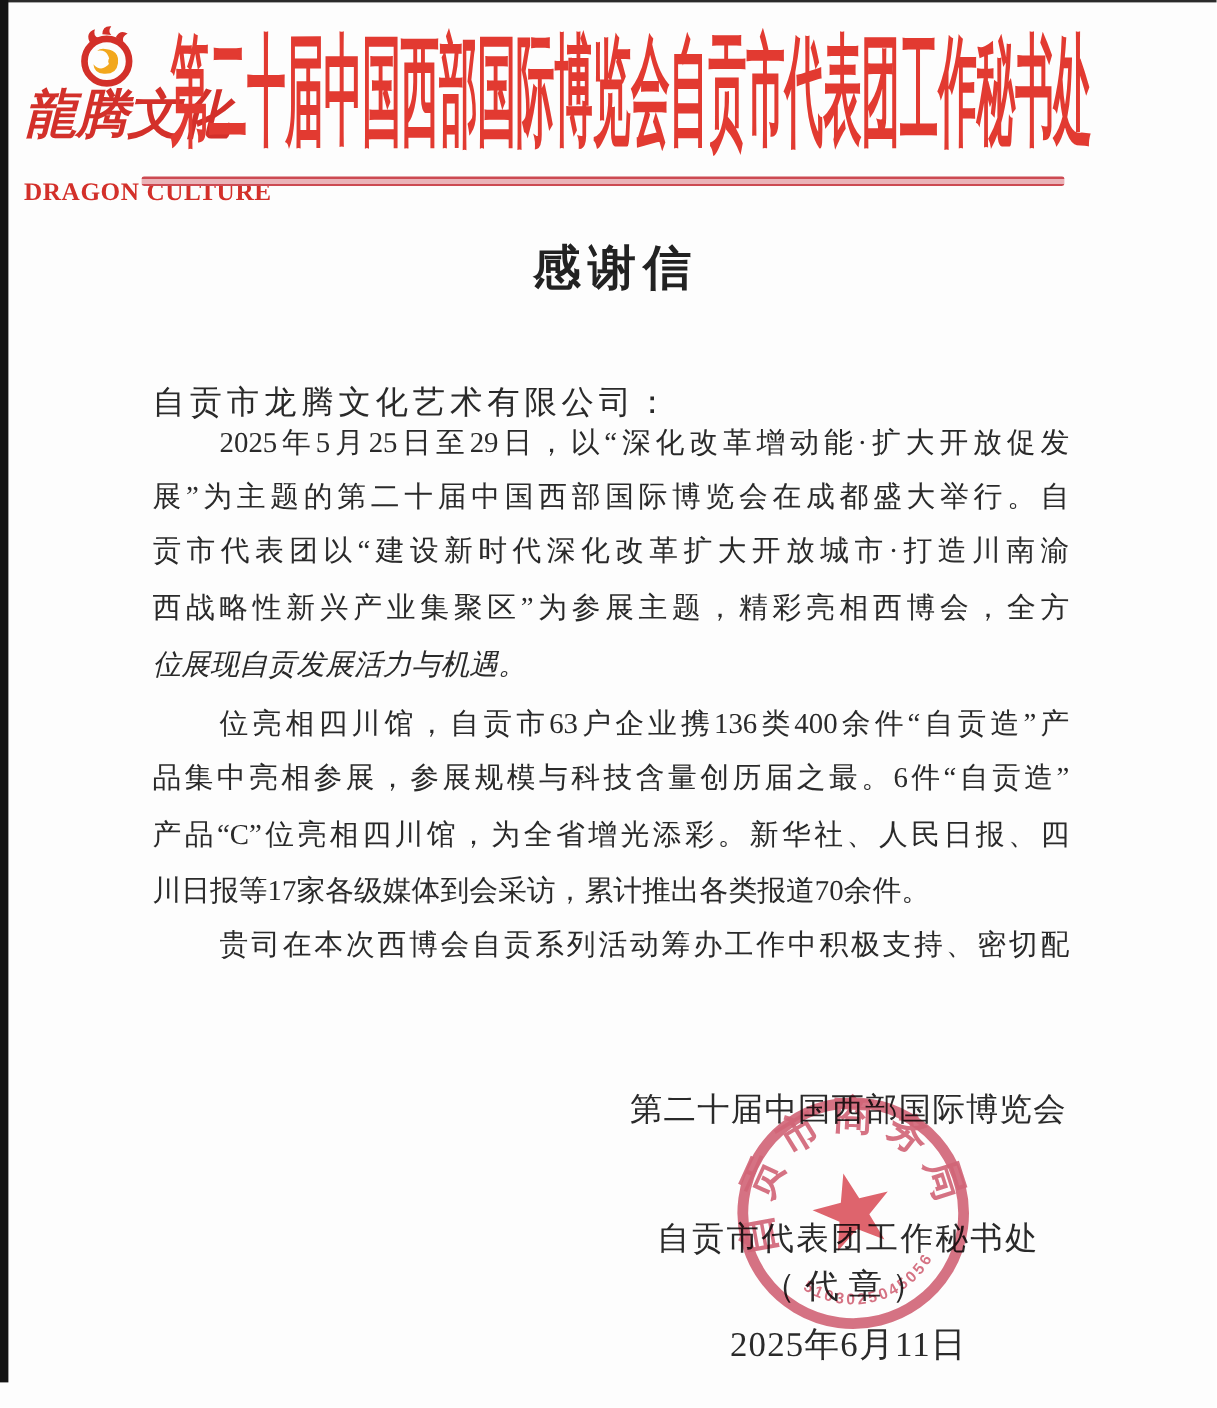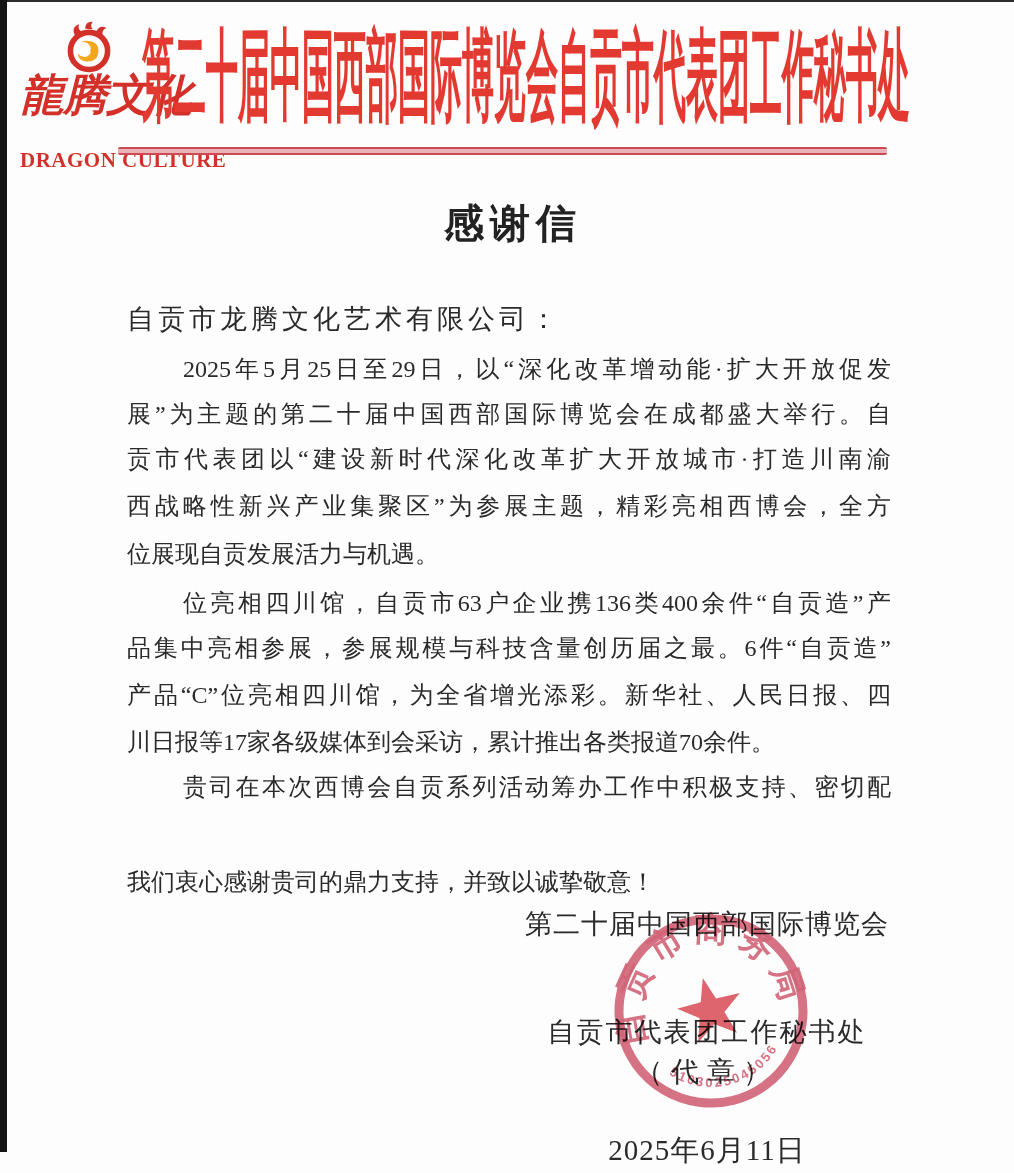--- a/index.html
+++ b/index.html
@@ -44,45 +44,45 @@
     background: linear-gradient(to bottom, #cc4a52 0 2px, #eab3b8 2px 6px, #cc4a52 6px 8px);
     border-radius: 2px;
   }
   
   .letter-title {
     position: absolute; left: 0; top: 196px; width: 1026px;
     text-align: center; font-size: 40px; font-weight: 600;
     color: #222; letter-spacing: 6px;
   }
   .salutation {
-    position: absolute; left: 127px; top: 301px;
+    position: absolute; left: 127px; top: 317px;
     font-size: 27px; color: #2a2a2a; letter-spacing: 4px; white-space: nowrap;
   }
   .bline {
     position: absolute; left: 127px; width: 764px;
     font-size: 24px; color: #2a2a2a; white-space: nowrap;
   }
   .bline.jst {
     white-space: normal;
     text-align: justify; text-align-last: justify;
   }
   .bline.ind { text-indent: 56px; }
   .l1  { top: 353px; } .l2  { top: 398px; } .l3  { top: 443px; }
-  .l4  { top: 490px; } .l5  { top: 538px; } .l6  { top: 587px; }
+  .l4  { top: 490px; } .l5  { top: 538px; font-style: italic; } .l6  { top: 587px; }
   .l7  { top: 632px; } .l8  { top: 679px; } .l9  { top: 726px; }
   .l10 { top: 771px; } .l11 { top: 821px; } .l12 { top: 866px; }
   
   .sig {
     position: absolute; left: 707px; transform: translateX(-50%);
     font-size: 27px; color: #2a2a2a; white-space: nowrap;
   }
   .sig1 { top: 906px; letter-spacing: 1px; text-align: right; }
   .sig2 { top: 1014px; letter-spacing: 2px; }
   .sig3 { top: 1053px; letter-spacing: 8px; font-size: 28px; }
-  .sigdate { top: 1131px; font-size: 29px; letter-spacing: 1px; font-family: Liberation Serif, serif; }
+  .sigdate { top: 1101px; font-size: 29px; letter-spacing: 1px; font-family: Liberation Serif, serif; }
   
   .stamp {
     position: absolute; left: 604px; top: 904px;
     width: 214px; height: 214px;
     mix-blend-mode: multiply; opacity: 0.88;
   }
 </style>
 </head>
 <body>
 
@@ -110,21 +110,20 @@
   <div class="bline jst ind l1">2025年5月25日至29日，以“深化改革增动能·扩大开放促发</div>
   <div class="bline jst l2">展”为主题的第二十届中国西部国际博览会在成都盛大举行。自</div>
   <div class="bline jst l3">贡市代表团以“建设新时代深化改革扩大开放城市·打造川南渝</div>
   <div class="bline jst l4">西战略性新兴产业集聚区”为参展主题，精彩亮相西博会，全方</div>
   <div class="bline l5">位展现自贡发展活力与机遇。</div>
   <div class="bline jst ind l6">位亮相四川馆，自贡市63户企业携136类400余件“自贡造”产</div>
   <div class="bline jst l7">品集中亮相参展，参展规模与科技含量创历届之最。6件“自贡造”</div>
   <div class="bline jst l8">产品“C”位亮相四川馆，为全省增光添彩。新华社、人民日报、四</div>
   <div class="bline l9">川日报等17家各级媒体到会采访，累计推出各类报道70余件。</div>
   <div class="bline jst ind l10">贵司在本次西博会自贡系列活动筹办工作中积极支持、密切配</div>
-  <div class="bline l12">我们衷心感谢贵司的鼎力支持，并致以诚挚敬意！</div>
 
   <div class="sig sig1">第二十届中国西部国际博览会</div>
   <div class="sig sig2">自贡市代表团工作秘书处</div>
   <div class="sig sig3">（代章）</div>
   <div class="sig sigdate">2025年6月11日</div>
 
   <svg class="stamp" width="214" height="214" viewBox="0 0 214 214">
     <g transform="rotate(-14 107 107)">
       <circle cx="107" cy="107" r="92" fill="none" stroke="#cd5166" stroke-width="9" stroke-opacity="0.92"></circle>
       <polygon points="107,73 114.9,96.1 139.3,96.5 119.8,111.2 127,134.5 107,120.5 87,134.5 94.2,111.2 74.7,96.5 99.1,96.1" fill="#d8404b" fill-opacity="0.92"></polygon>

